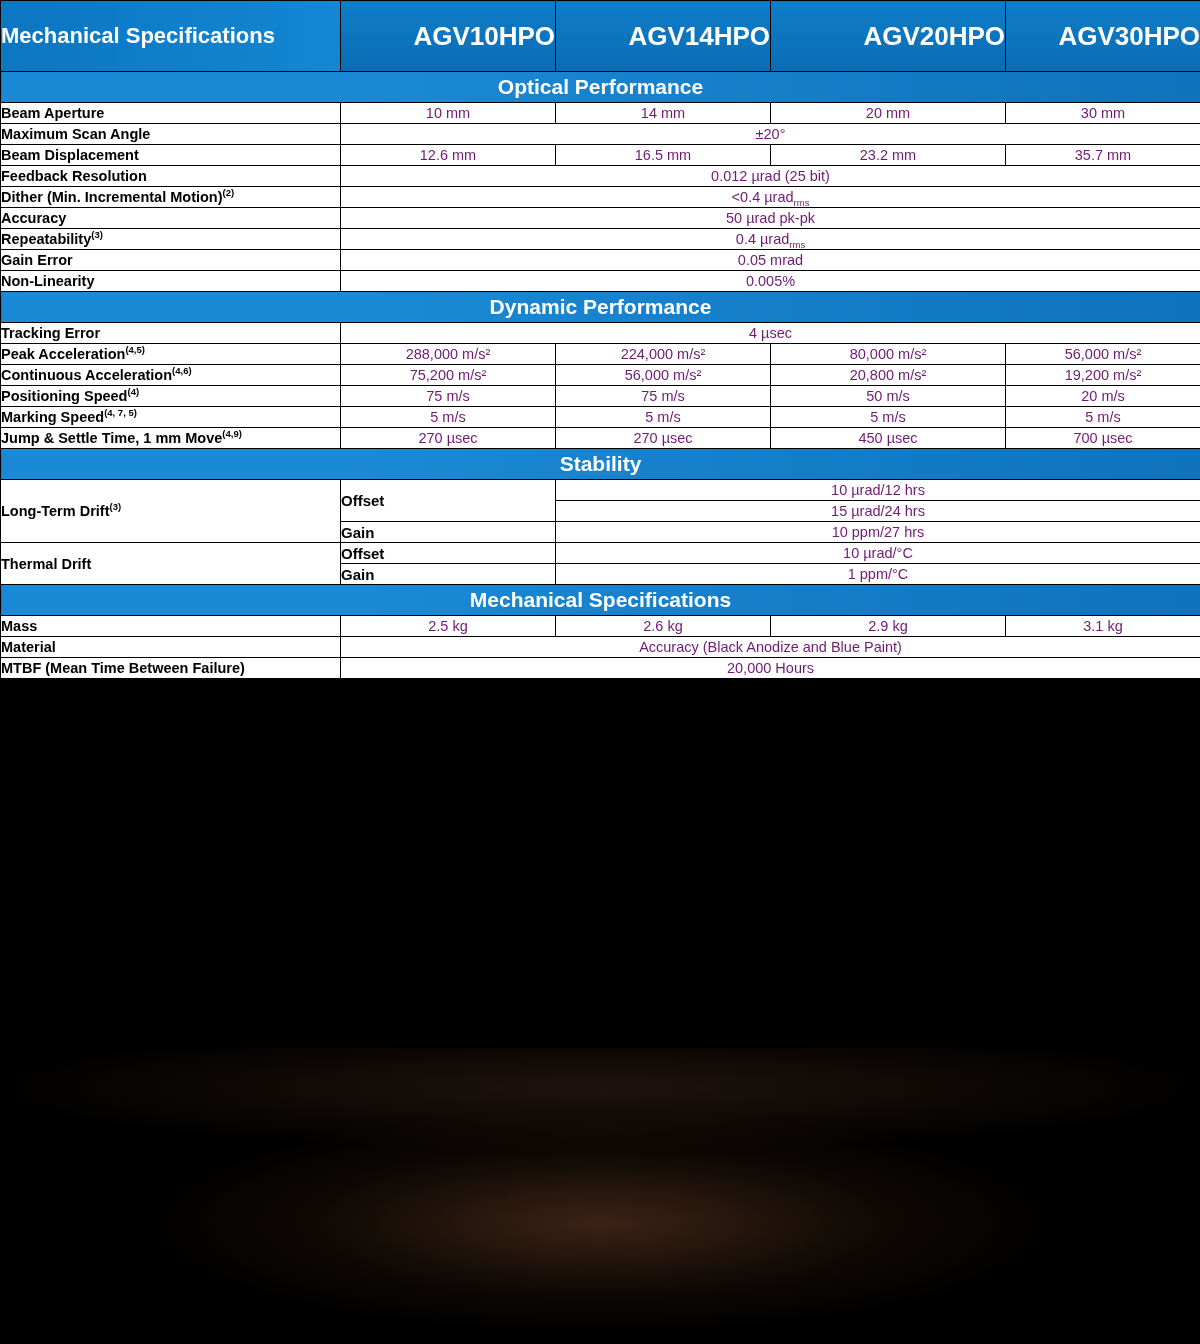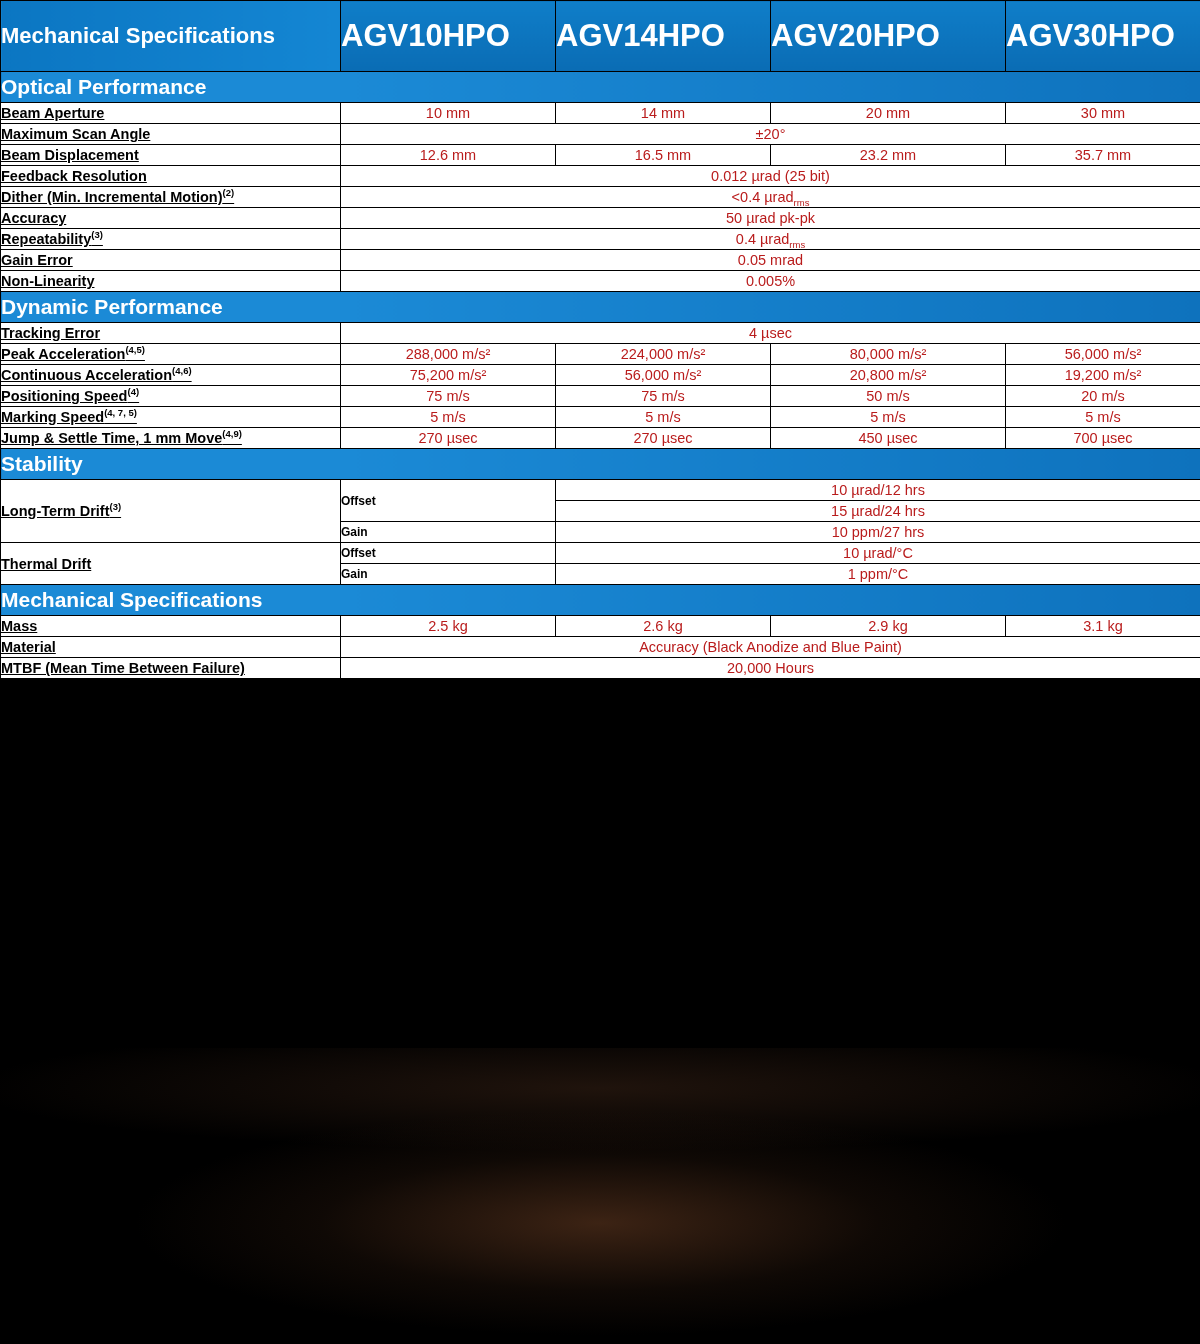--- a/index.html
+++ b/index.html
@@ -45,33 +45,33 @@
     font-size: 22px;
     font-weight: bold;
     line-height: 1.15;
     padding: 10px 0 10px 10px;
     height: 70px;
     text-align: left;
   }
   .hdr-model {
     background: linear-gradient(to bottom, #0f7ec9, #0a6cb4);
     color: #ffffff;
-    font-size: 31px;
-    font-weight: bold;
-    text-align: left;
+    font-size: 26px;
+    font-weight: bold;
+    text-align: right;
     height: 70px;
   }
   
   .section-bar {
     color: #ffffff;
     font-size: 21px;
     font-weight: bold;
     padding: 5px 0 6px 10px;
     height: 30px;
-    text-align: left;
+    text-align: center;
   }
   .section-optical {
     background: linear-gradient(to right, #1b8ad6 0%, #1b8ad6 28%, #0e72bd 100%);
   }
   .section-dynamic {
     background: linear-gradient(to right, #1b8ad6 0%, #1b8ad6 28%, #0e72bd 100%);
   }
   .section-stability {
     background: linear-gradient(to right, #1b8ad6 0%, #1b8ad6 28%, #0e72bd 100%);
   }
@@ -79,31 +79,30 @@
     background: linear-gradient(to right, #1b8ad6 0%, #1b8ad6 28%, #0e72bd 100%);
   }
   
   .lbl {
     font-size: 14.5px;
     font-weight: bold;
     color: #000000;
     padding: 7px 6px 7px 8px;
     text-align: left;
     height: 20px;
-    text-decoration: underline;
   }
   .val {
     font-size: 14.5px;
-    color: #b91c1c;
+    color: #701a75;
     text-align: center;
     padding: 7px 4px;
     height: 20px;
   }
   .sub {
-    font-size: 12px;
+    font-size: 15px;
     font-weight: bold;
     color: #000000;
     text-align: left;
     padding: 6px 6px 6px 12px;
   }
   sup {
     font-size: 9.5px;
     vertical-align: super;
     line-height: 0;
   }

